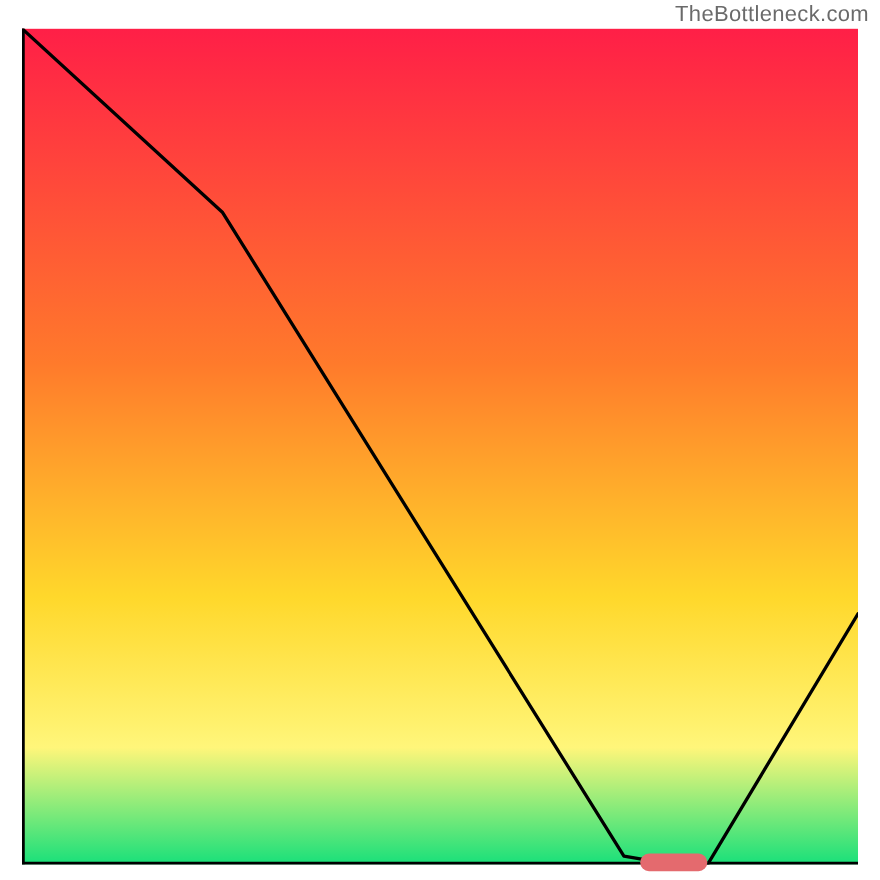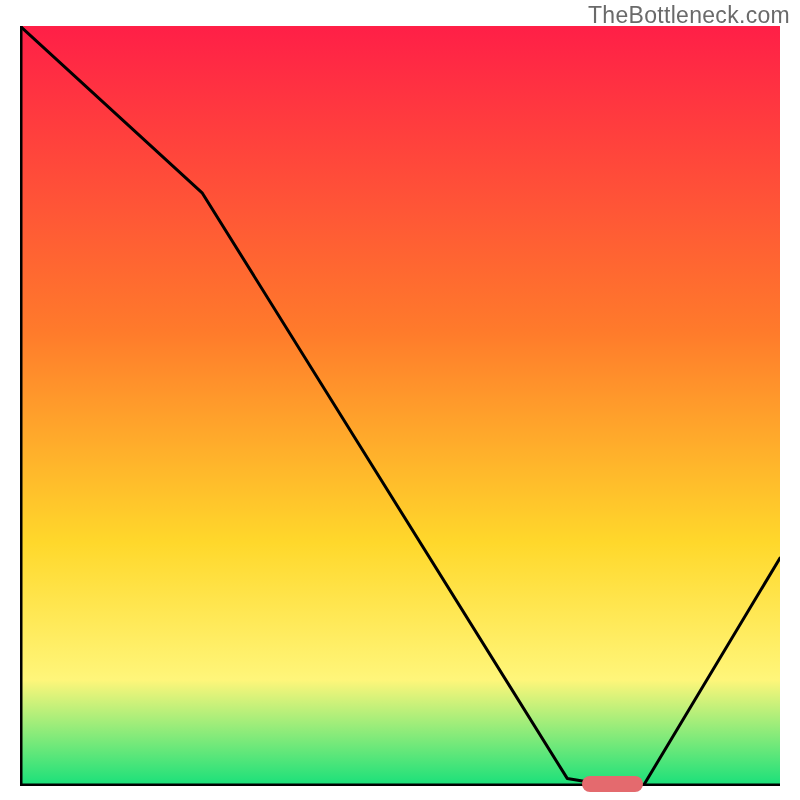--- a/index.html
+++ b/index.html
@@ -15,21 +15,21 @@
     position: relative;
     width: 800px;
     height: 800px;
     background: #ffffff;
   }
   .watermark {
     position: absolute;
     top: 2px;
     right: 10px;
     color: #6a6a6a;
-    font-size: 23px;
+    font-size: 20px;
     font-weight: 500;
     letter-spacing: 0.3px;
   }
   .plot {
     position: absolute;
     left: 20px;
     top: 26px;
     width: 760px;
     height: 760px;
   }

